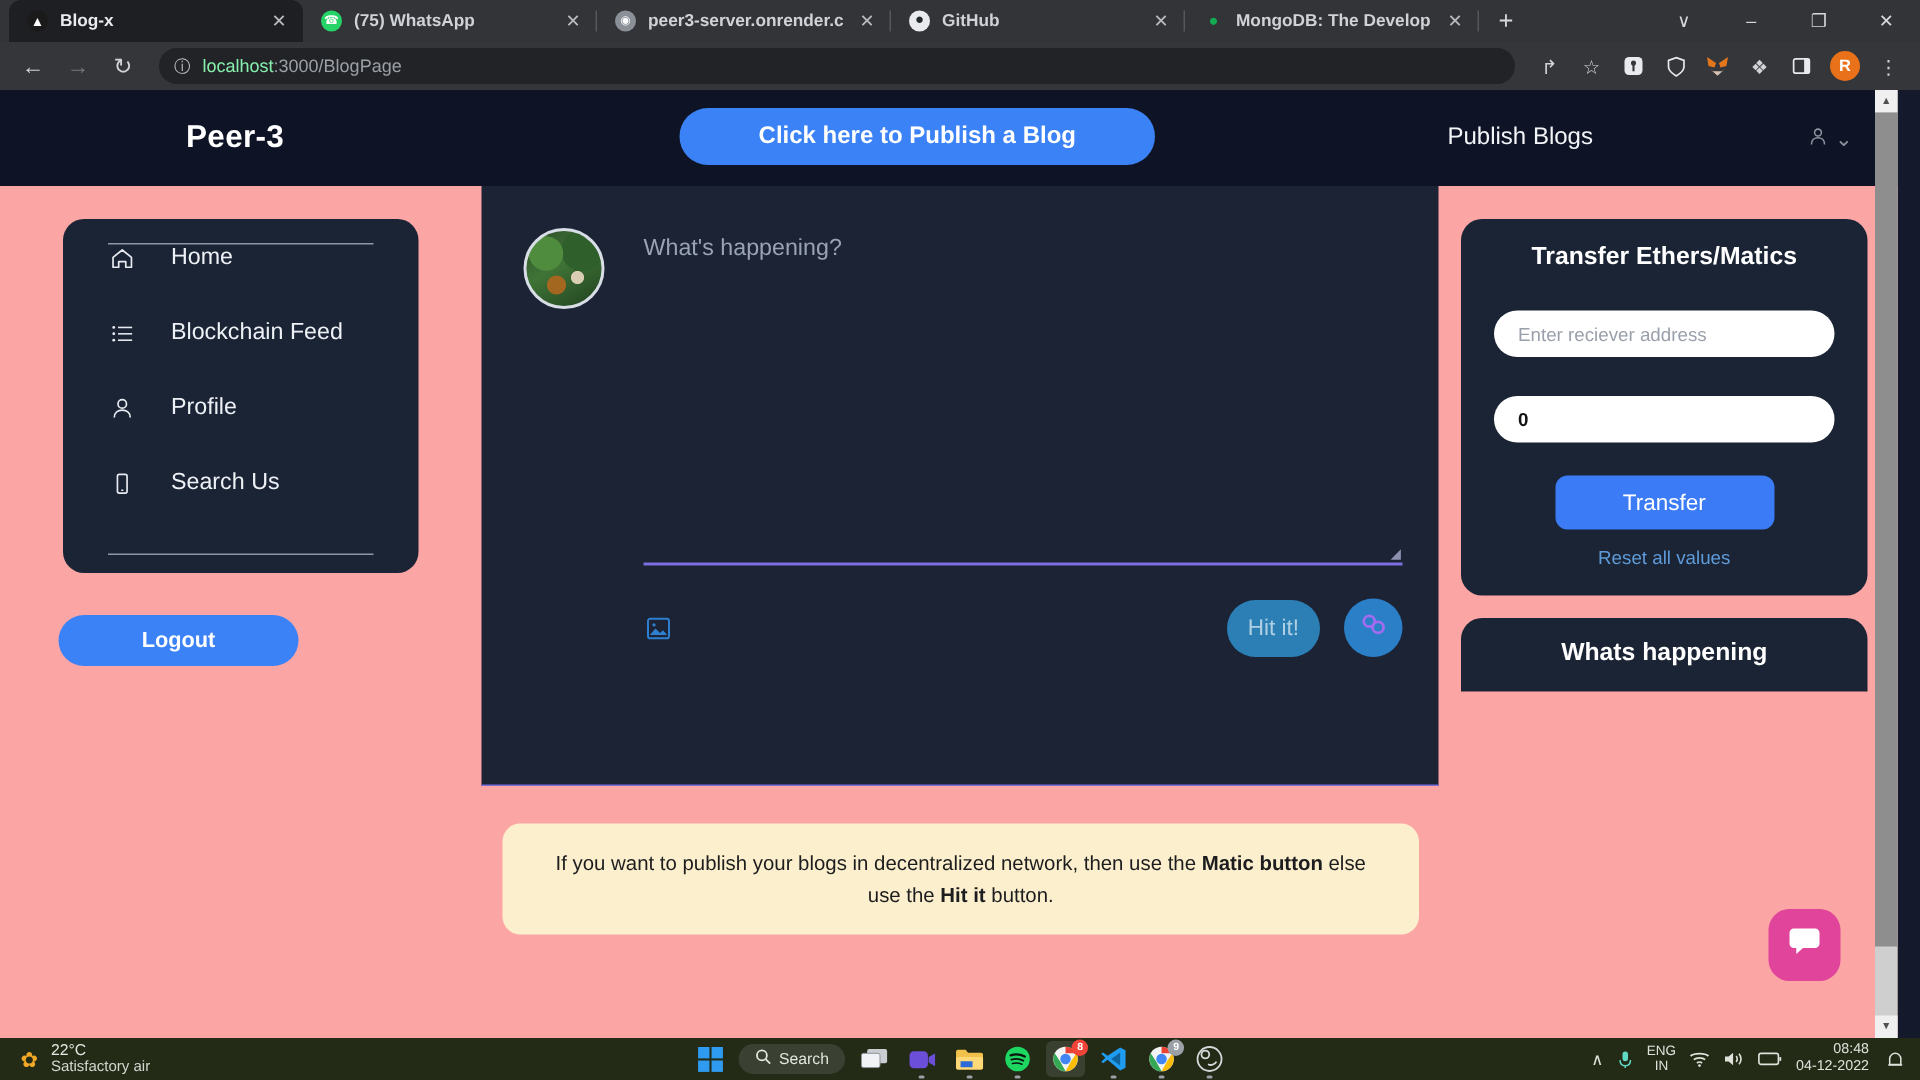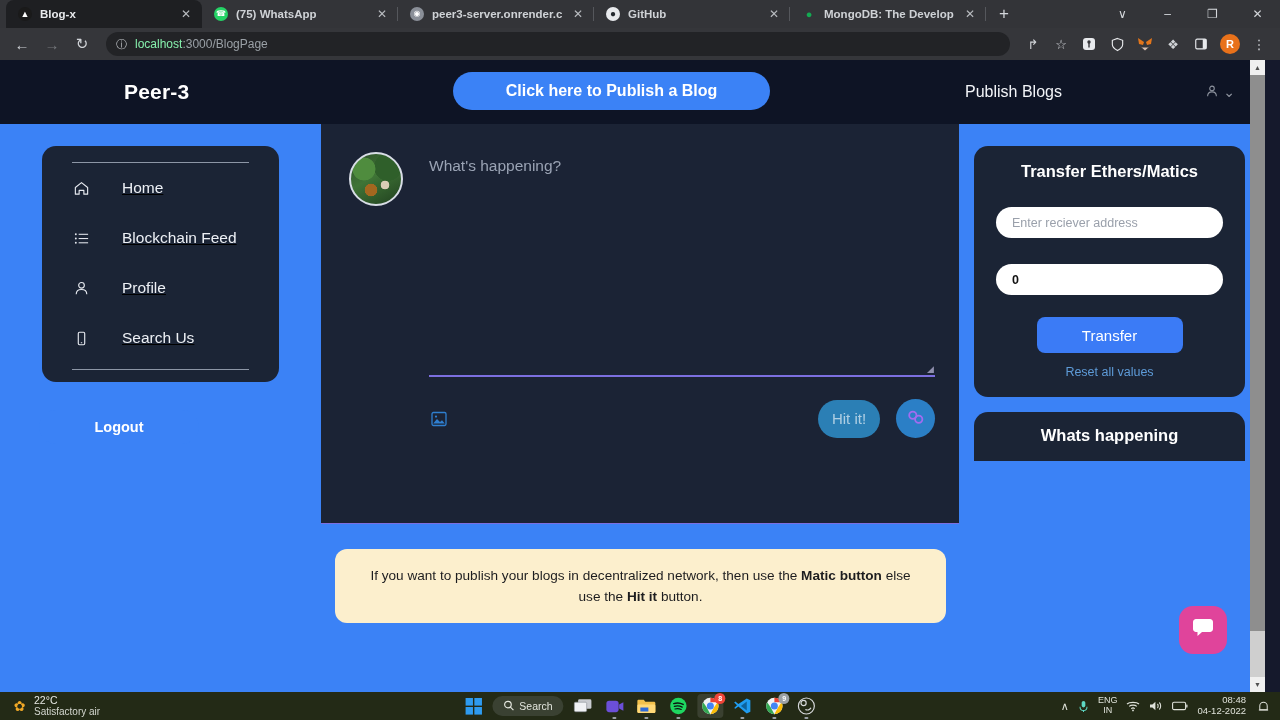--- a/index.html
+++ b/index.html
@@ -94,21 +94,21 @@
 
   
   .viewport {
     position: relative;
     width: 1280px; height: 632px;
     background: #15192c;
     overflow: hidden;
   }
   .page {
     width: 1265px; height: 632px;
-    background: #3b82f6;
+    background: #fca5a5;
     position: relative;
   }
 
   
   .scrollbar {
     position: absolute; right: 0; top: 0; width: 15px; height: 632px;
     background: #cfcfcf;
   }
   .scroll-arrow {
     height: 15px; background: #f0f0f0; color: #505050;
@@ -152,22 +152,22 @@
 
   
   .leftcol { width: 321px; flex: 0 0 321px; padding-top: 22px; }
   .nav-card {
     margin: 0 42px; background: #1b2435; border-radius: 14px;
     padding: 10px 0 10px 0;
   }
   .nav-rule { height: 1px; background: #8d96a6; margin: 6px 30px 0 30px; }
   .nav-rule.bottom { margin: 6px 30px 2px 30px; }
   .nav-item {
-    display: flex; align-items: center; height: 50px;
-    padding-left: 30px; gap: 32px; text-decoration: underline;
+    display: flex; height: 50px;
+    padding-left: 30px; gap: 24px;
   }
   .nav-ico {
     width: 18px; height: 18px; flex: 0 0 18px;
     display: flex; align-items: center; justify-content: center;
     color: #e7eaf0;
   }
   .nav-label { font-size: 15.5px; color: #edf0f5; }
   .logout-btn {
     margin: 28px 42px 0 39px; height: 34px; width: 160px;
     border-radius: 17px; background: #3b82f6;

